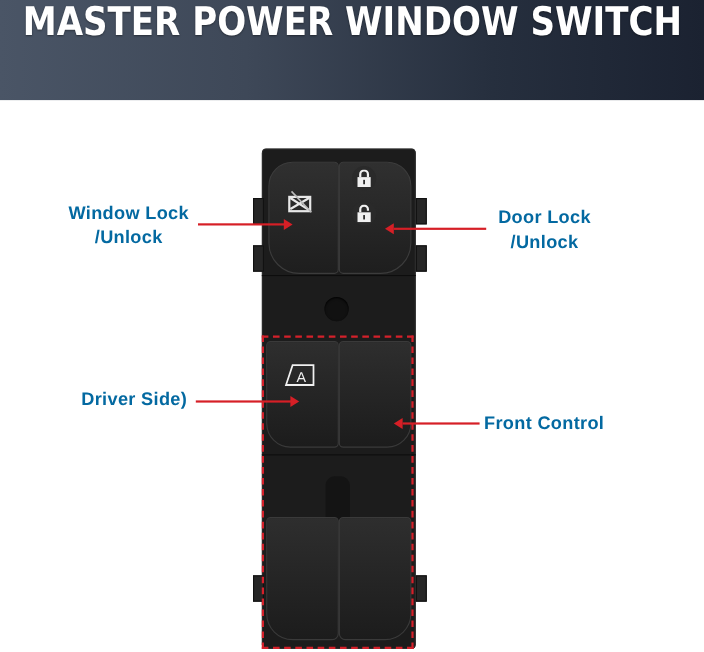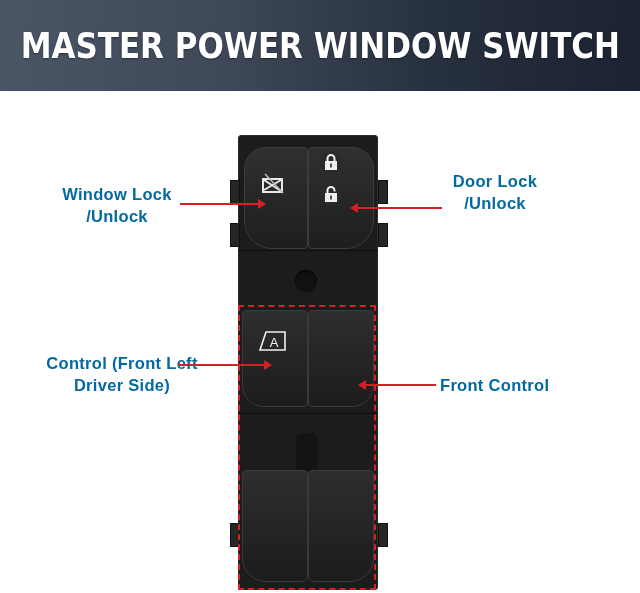--- a/index.html
+++ b/index.html
@@ -1,19 +1,19 @@
 <!DOCTYPE html>
 <html><head>
 <meta charset="utf-8">
 <style>
   html,body{margin:0;padding:0;}
   body{width:640px;height:593px;background:#ffffff;position:relative;overflow:hidden;font-family:"Liberation Sans",sans-serif;}
   .banner{position:absolute;left:0;top:0;width:640px;height:91px;
     background:linear-gradient(90deg,#4a5566 0%,#3e4858 35%,#262f3e 70%,#1b2231 100%);
-    display:flex;align-items:center;justify-content:center;}
+    display:flex;justify-content:center;}
   .banner-title{color:#ffffff;font-family:"DejaVu Sans",sans-serif;font-weight:bold;font-size:36px;
     letter-spacing:0px;transform:scaleX(0.86);white-space:nowrap;text-shadow:0 1px 2px rgba(0,0,0,0.4);}
   .device{position:absolute;left:238px;top:135px;width:140px;height:455px;}
   .body-plate{position:absolute;left:0;top:0;width:140px;height:455px;background:#1c1c1c;border-radius:4px;
     box-shadow:inset 0 0 0 1px #2c2c2c;}
   .tab{position:absolute;width:8px;height:22px;background:#262626;border:1px solid #111;}
   .lock-cap{position:absolute;top:12px;height:100px;background:linear-gradient(180deg,#303030,#1e1e1e);border:1px solid #3c3c3c;}
   .lock-cap.left{left:6px;width:62px;border-radius:22px 4px 4px 28px;}
   .lock-cap.right{left:70px;width:64px;border-radius:4px 22px 28px 4px;}
   .icon-box{position:absolute;display:flex;align-items:center;justify-content:center;}
@@ -90,29 +90,28 @@
   <div class="dashed"></div>
 </div>
 
 <div class="label" style="left:52px;top:183px;width:130px;">
   <div>Window Lock</div>
   <div>/Unlock</div>
 </div>
 <div class="leader" style="left:180px;top:203px;width:80px;"></div>
 <div class="arrow-head" style="left:258px;top:199px;border-left:8px solid #d61f26;"></div>
 
-<div class="label" style="left:440px;top:170px;width:110px;">
+<div class="label" style="left:440px;top:187px;width:110px;">
   <div>Door Lock</div>
   <div>/Unlock</div>
 </div>
 <div class="leader" style="left:358px;top:207px;width:84px;"></div>
 <div class="arrow-head" style="left:350px;top:203px;border-right:8px solid #d61f26;"></div>
 
 <div class="label" style="left:22px;top:352px;width:200px;">
-  <div>Control (Front Left</div>
   <div>Driver Side)</div>
 </div>
 <div class="leader" style="left:178px;top:364px;width:88px;"></div>
 <div class="arrow-head" style="left:264px;top:360px;border-left:8px solid #d61f26;"></div>
 
 <div class="label" style="left:440px;top:374px;width:160px;text-align:left;">
   <div>Front Control</div>
 </div>
 <div class="leader" style="left:366px;top:384px;width:70px;"></div>
 <div class="arrow-head" style="left:358px;top:380px;border-right:8px solid #d61f26;"></div>

